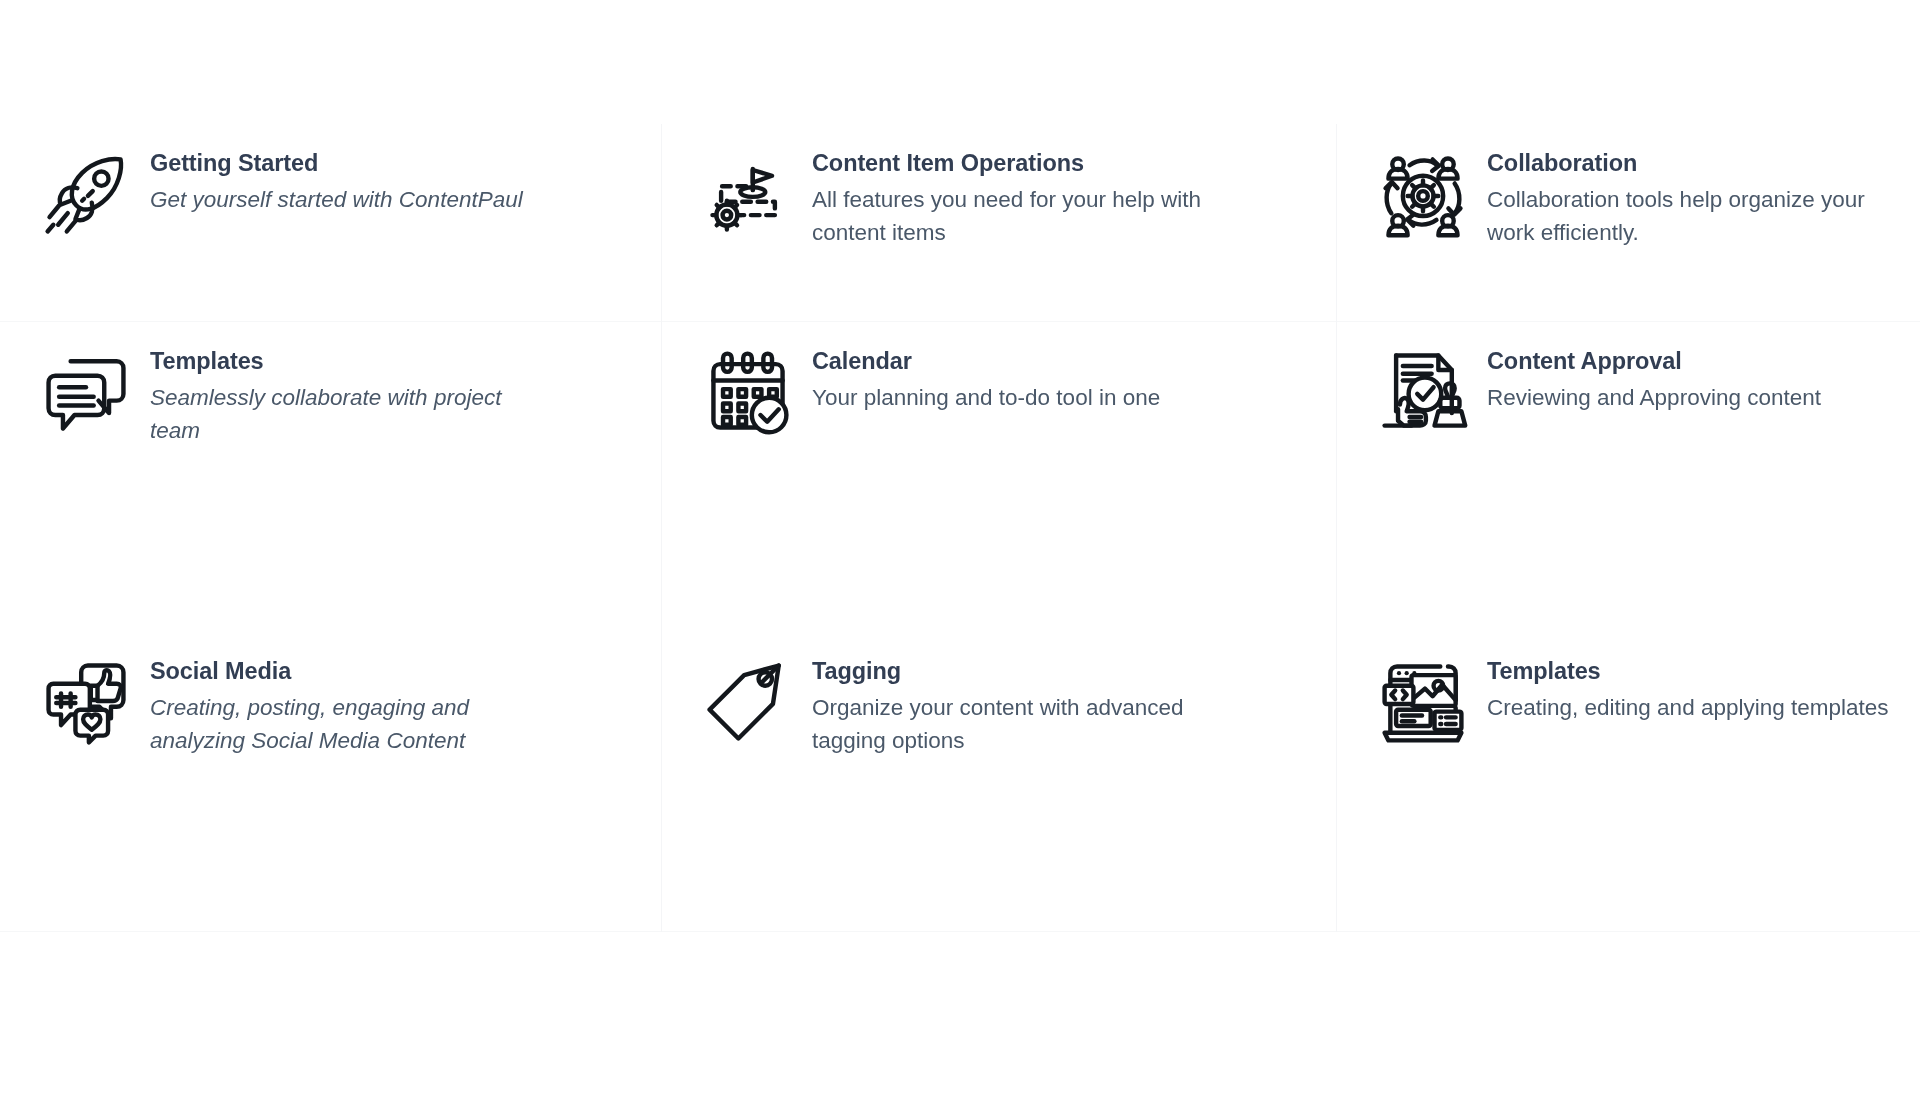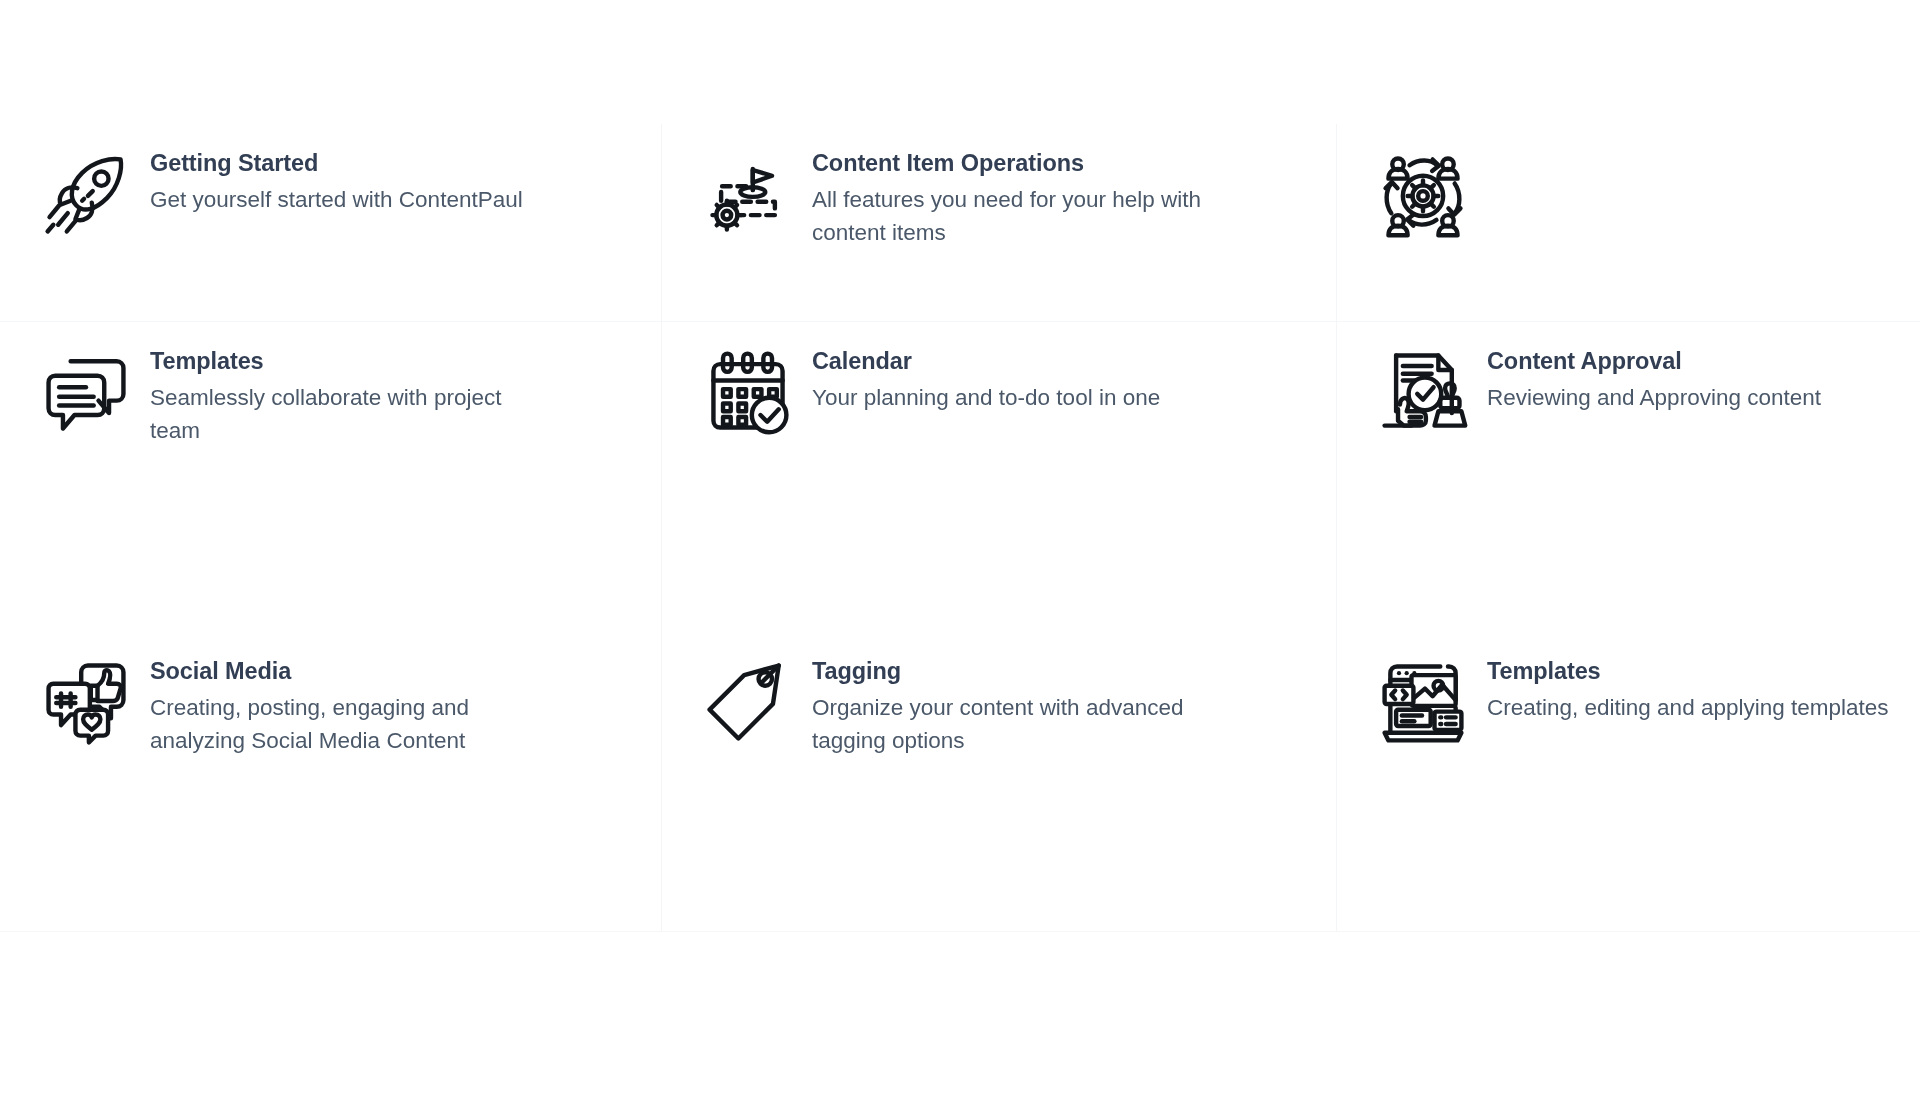--- a/index.html
+++ b/index.html
@@ -96,21 +96,21 @@
   .card-desc {
     font-size: 22.5px;
     font-weight: 400;
     line-height: 1.45;
     color: #4a5869;
     max-width: 430px;
   }
 
   .col-3 .card-desc { max-width: 420px; }
   .col-2 .card-desc { max-width: 400px; }
-  .col-1 .card-desc { max-width: 400px; }
+  .col-1 .card-desc { max-width: 400px; font-style: italic; }
 
   
   .ico {
     fill: none;
     stroke: #13171c;
     stroke-width: 4.6;
     stroke-linecap: round;
     stroke-linejoin: round;
   }
   .ico-f { fill: #13171c; stroke: none; }
@@ -185,20 +185,24 @@
             <path d="M11 44 L17.5 37.5 L23.5 44"></path>
             <path d="M83 39 C90 49 89 63 83 70"></path>
             <path d="M89 65 L82.5 71.5 L76.5 65"></path>
             <circle cx="50" cy="52" r="21"></circle>
             <path d="M50 36 L50 41 M50 63 L50 68 M34 52 L39 52 M61 52 L66 52 M38.7 40.7 L42.2 44.2 M57.8 59.8 L61.3 63.3 M38.7 63.3 L42.2 59.8 M57.8 44.2 L61.3 40.7"></path>
             <circle cx="50" cy="52" r="11"></circle>
             <circle cx="50" cy="52" r="5"></circle>
           </g>
         </svg>
       </div>
+      <div class="card-body">
+        <div class="card-title">Collaboration</div>
+        <div class="card-desc">Collaboration tools help organize your work efficiently.</div>
+      </div>
     </div>
 
     <div class="card col-1 row2 sep-right">
       <div class="card-icon">
         <svg viewBox="0 0 100 100" aria-hidden="true">
           <g class="ico">
             <path d="M34 18 L82 18 C86 18 89 21 89 25 L89 52 C89 56 86 59 82 59 L74 59 L74 72 L63 59"></path>
             <path d="M18 33 L62 33 C66 33 69 36 69 40 L69 67 C69 71 66 74 62 74 L38 74 L26 88 L26 74 L18 74 C14 74 11 71 11 67 L11 40 C11 36 14 33 18 33 Z"></path>
             <path d="M22 45 L50 45"></path>
             <path d="M22 55 L58 55"></path>

